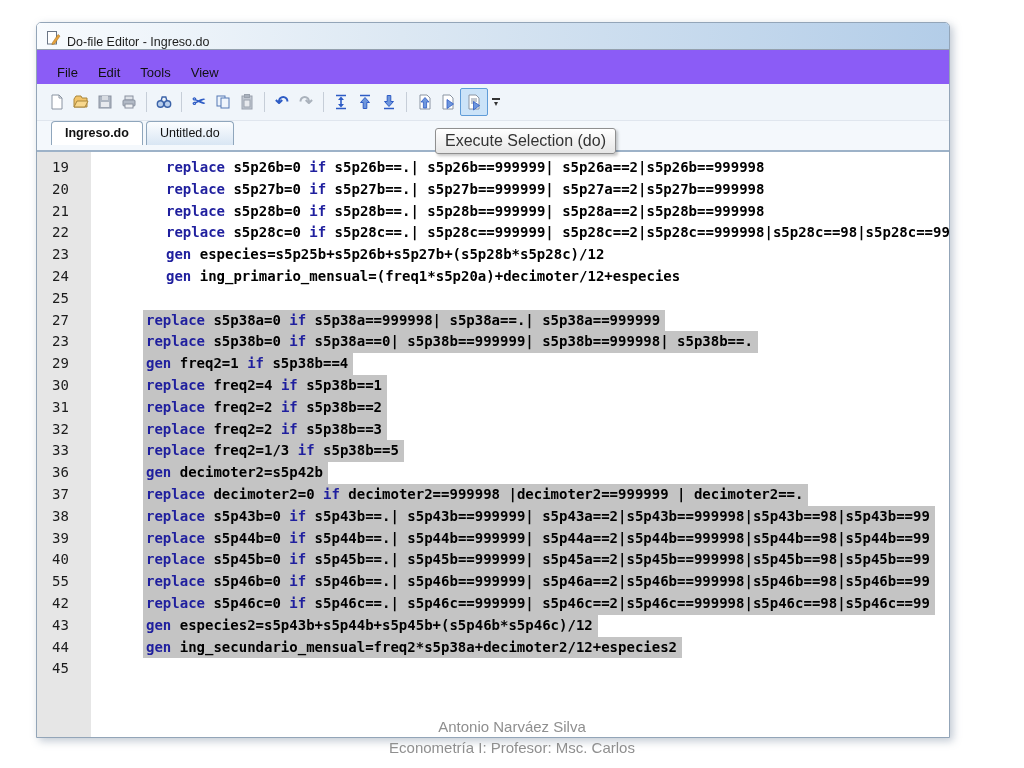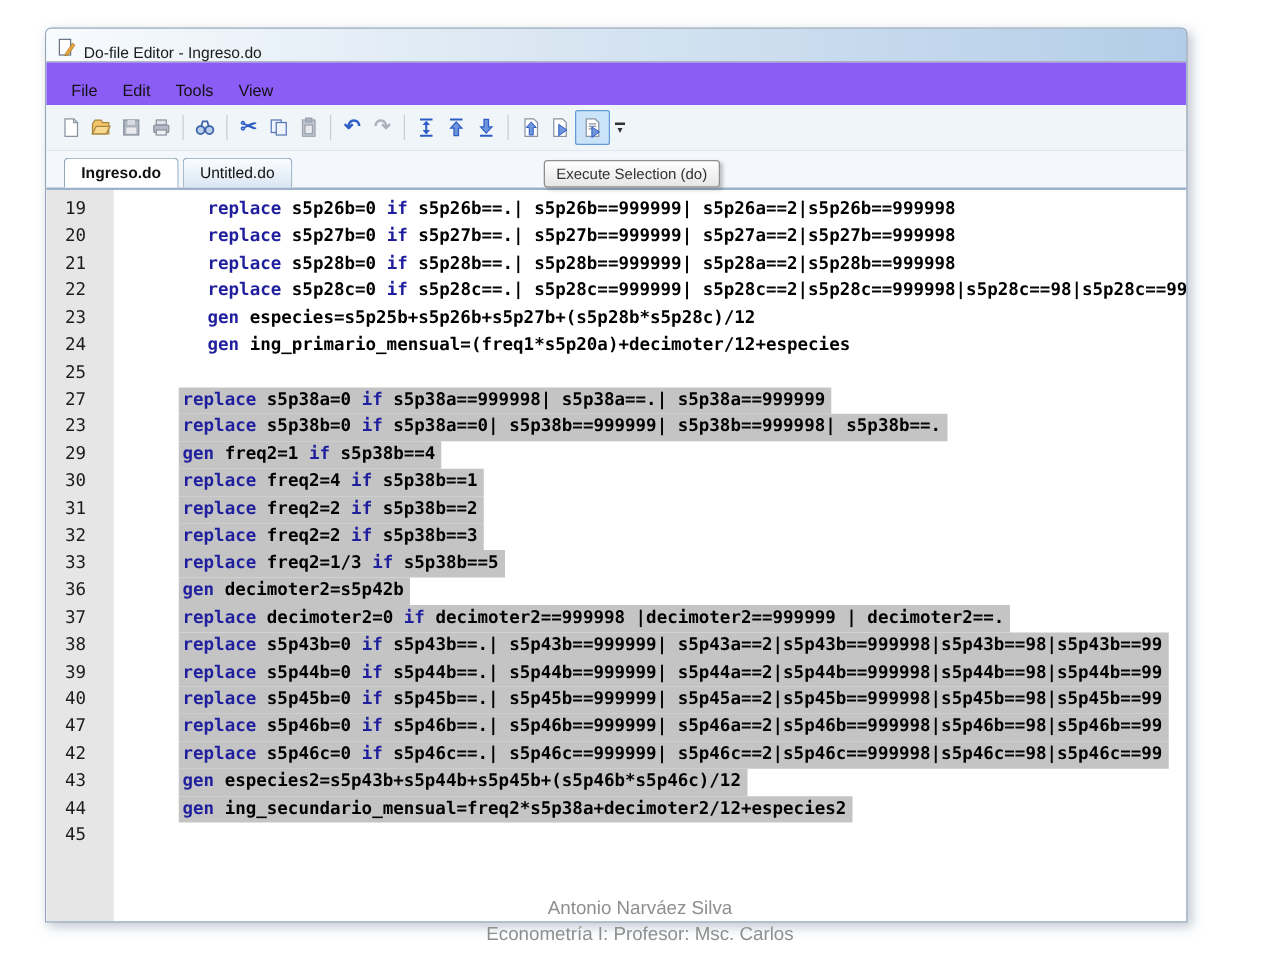--- a/index.html
+++ b/index.html
@@ -20,41 +20,41 @@
            border-bottom:1px solid #e0e6ee}
   .tbtn{width:24px;height:24px;display:flex;align-items:center;justify-content:center;flex:0 0 auto}
   .tbtn svg{display:block}
   .tbtn.hl{border:1px solid #5f9cd8;background:#cbe3f8;border-radius:2px;width:26px;height:26px}
   .tbtn .uglyph{font-size:16px;font-weight:bold;line-height:1}
   .sep{width:1px;height:20px;background:#c6ced8;margin:0 5px;flex:0 0 auto}
   .tbover{display:flex;flex-direction:column;align-items:center;margin-left:4px;color:#333}
   .tbover .bar{width:8px;border-top:2px solid #333;margin-bottom:1px}
   .tbover .chev{font-size:8px;line-height:5px}
 
-  .tabstrip{height:29px;display:flex;align-items:flex-end;padding:0 0 0 14px;background:#f4f8fc;
+  .tabstrip{height:29px;display:flex;padding:0 0 0 14px;background:#f4f8fc;
             border-bottom:2px solid #9db2c8;position:relative}
   .tab{height:23px;line-height:23px;padding:0 13px;font-size:12.5px;color:#111;
        border:1px solid #8fa6bc;border-bottom:none;border-radius:4px 4px 0 0;
        background:linear-gradient(#fbfdff,#d9e6f3);margin-right:3px}
   .tab.active{background:#ffffff;font-weight:bold}
 
   .editor{position:relative;background:#fff;height:calc(100% - 129px);overflow:hidden;
           font-family:"DejaVu Sans Mono",monospace;font-size:14px;line-height:21.8px;font-weight:bold}
   .gutterbg{position:absolute;left:0;top:0;bottom:0;width:54px;background:#e6e6e6}
   .lines{position:relative;padding-top:5px}
   .row{display:flex;white-space:pre}
   .lnum{flex:0 0 54px;padding-left:15px;color:#1c1c1c;font-weight:normal}
   .code{margin-left:60px;color:#000}
   .code.sel{background:var(--sel,#c4c4c4);padding:0 5px 0 3px;margin-left:37px}
   .kw{color:var(--kw,#1f1f9e)}
   .cmt{color:var(--cmt,#0a7a0a)}
 
   .tooltip{position:absolute;left:398px;top:105px;padding:3px 9px;white-space:nowrap;
            background:linear-gradient(#ffffff,#e6e6e6);border:1px solid #8f8f8f;border-radius:3px;
-           font-size:12px;color:#333;box-shadow:2px 2px 3px rgba(0,0,0,.22);z-index:30}
+           font-size:16px;color:#333;box-shadow:2px 2px 3px rgba(0,0,0,.22);z-index:30}
 
   .caption{position:absolute;left:0;top:716px;width:100%;text-align:center;z-index:40;
            color:#8f8f8f;font-size:15px;line-height:21px}
 </style>
 </head>
 <body>
 
 <div class="window">
 
   <div class="titlebar">
@@ -229,21 +229,21 @@
         <div class="row"><span class="lnum">29</span><span class="code sel"><span class="kw">gen</span> freq2=1 <span class="kw">if</span> s5p38b==4</span></div>
         <div class="row"><span class="lnum">30</span><span class="code sel"><span class="kw">replace</span> freq2=4 <span class="kw">if</span> s5p38b==1</span></div>
         <div class="row"><span class="lnum">31</span><span class="code sel"><span class="kw">replace</span> freq2=2 <span class="kw">if</span> s5p38b==2</span></div>
         <div class="row"><span class="lnum">32</span><span class="code sel"><span class="kw">replace</span> freq2=2 <span class="kw">if</span> s5p38b==3</span></div>
         <div class="row"><span class="lnum">33</span><span class="code sel"><span class="kw">replace</span> freq2=1/3 <span class="kw">if</span> s5p38b==5</span></div>
         <div class="row"><span class="lnum">36</span><span class="code sel"><span class="kw">gen</span> decimoter2=s5p42b</span></div>
         <div class="row"><span class="lnum">37</span><span class="code sel"><span class="kw">replace</span> decimoter2=0 <span class="kw">if</span> decimoter2==999998 |decimoter2==999999 | decimoter2==.</span></div>
         <div class="row"><span class="lnum">38</span><span class="code sel"><span class="kw">replace</span> s5p43b=0 <span class="kw">if</span> s5p43b==.| s5p43b==999999| s5p43a==2|s5p43b==999998|s5p43b==98|s5p43b==99</span></div>
         <div class="row"><span class="lnum">39</span><span class="code sel"><span class="kw">replace</span> s5p44b=0 <span class="kw">if</span> s5p44b==.| s5p44b==999999| s5p44a==2|s5p44b==999998|s5p44b==98|s5p44b==99</span></div>
         <div class="row"><span class="lnum">40</span><span class="code sel"><span class="kw">replace</span> s5p45b=0 <span class="kw">if</span> s5p45b==.| s5p45b==999999| s5p45a==2|s5p45b==999998|s5p45b==98|s5p45b==99</span></div>
-        <div class="row"><span class="lnum">47</span><span class="code sel"><span class="kw">replace</span> s5p46b=0 <span class="kw">if</span> s5p46b==.| s5p46b==999999| s5p46a==2|s5p46b==999998|s5p46b==98|s5p46b==99</span></div>
+        <div class="row"><span class="lnum">55</span><span class="code sel"><span class="kw">replace</span> s5p46b=0 <span class="kw">if</span> s5p46b==.| s5p46b==999999| s5p46a==2|s5p46b==999998|s5p46b==98|s5p46b==99</span></div>
         <div class="row"><span class="lnum">42</span><span class="code sel"><span class="kw">replace</span> s5p46c=0 <span class="kw">if</span> s5p46c==.| s5p46c==999999| s5p46c==2|s5p46c==999998|s5p46c==98|s5p46c==99</span></div>
         <div class="row"><span class="lnum">43</span><span class="code sel"><span class="kw">gen</span> especies2=s5p43b+s5p44b+s5p45b+(s5p46b*s5p46c)/12</span></div>
         <div class="row"><span class="lnum">44</span><span class="code sel"><span class="kw">gen</span> ing_secundario_mensual=freq2*s5p38a+decimoter2/12+especies2</span></div>
         <div class="row"><span class="lnum">45</span><span class="code"></span></div>
       </div>
   </div>
 
   <div class="tooltip">Execute Selection (do)</div>
 </div>
 

